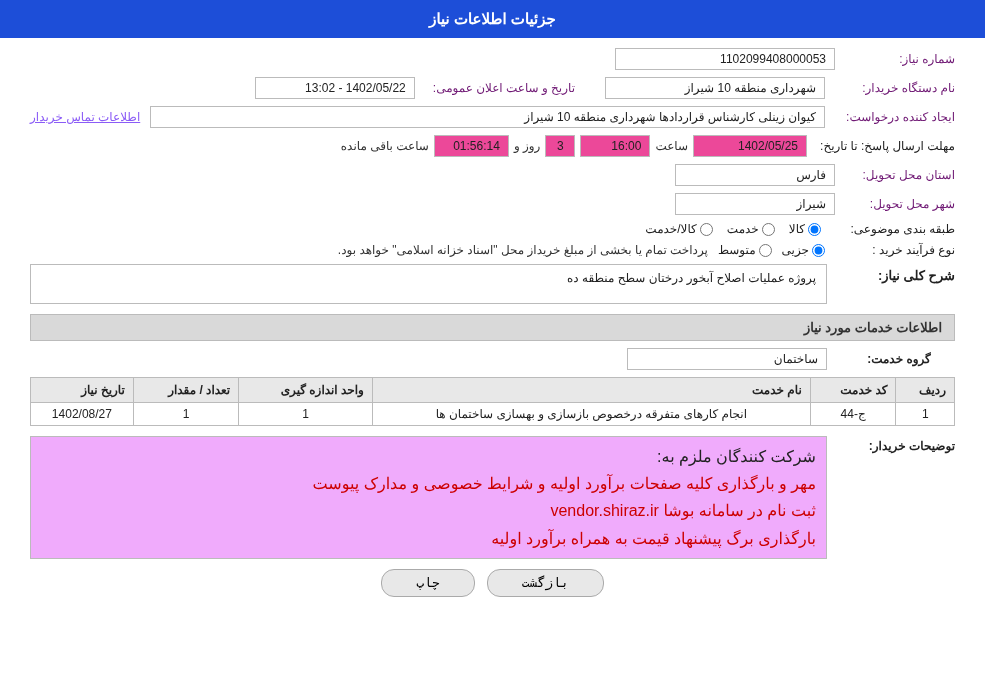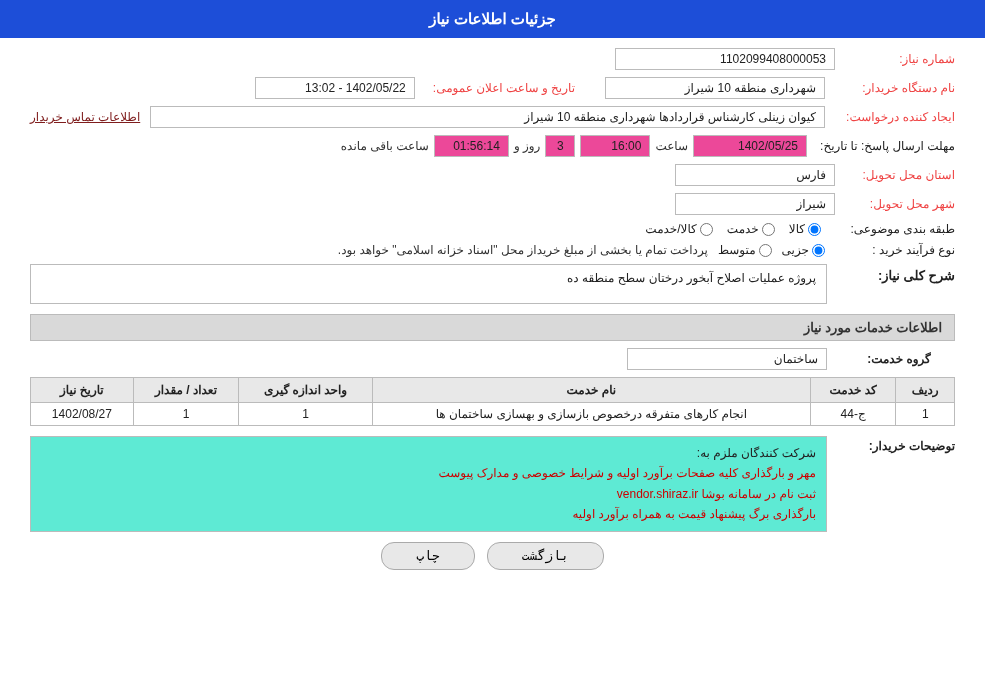--- a/index.html
+++ b/index.html
@@ -28,39 +28,39 @@
     .content {
       padding: 10px 30px;
     }
     .form-row {
       display: flex;
       align-items: center;
       margin-bottom: 7px;
       direction: rtl;
     }
     .form-label {
-      color: #ef4444;
+      color: #701a75;
       font-size: 12px;
       min-width: 120px;
       text-align: right;
       padding-left: 8px;
       white-space: nowrap;
     }
     .form-value {
       border: 1px solid #bbb;
       background: #fff;
       padding: 3px 8px;
       font-size: 12px;
       min-height: 22px;
       direction: rtl;
     }
     .input-wide { width: 220px; }
 
     .link-blue {
-      color: #7f1d1d;
+      color: #8b5cf6;
       text-decoration: underline;
       cursor: pointer;
       font-size: 12px;
     }
 
     .deadline-row {
       display: flex;
       align-items: center;
       margin-bottom: 7px;
       direction: rtl;
@@ -163,21 +163,21 @@
     table.items-table {
       width: 100%;
       border-collapse: collapse;
       margin-bottom: 10px;
       font-size: 12px;
     }
     table.items-table th {
       background: #e8e8e8;
       border: 1px solid #bbb;
       padding: 5px 8px;
-      text-align: center;
+      text-align: right;
       font-weight: bold;
     }
     table.items-table td {
       border: 1px solid #bbb;
       padding: 4px 8px;
       text-align: center;
     }
 
     .buyer-notes {
       display: flex;
@@ -190,23 +190,23 @@
       min-width: 120px;
       text-align: right;
       padding-left: 8px;
       font-size: 12px;
       font-weight: bold;
       padding-top: 3px;
     }
     .buyer-notes-content {
       flex: 1;
       border: 1px solid #bbb;
-      background: #5eead4;
+      background: #f0abfc;
       padding: 6px 10px;
-      font-size: 12px;
+      font-size: 16px;
       min-height: 70px;
       direction: rtl;
       text-align: right;
       line-height: 1.7;
     }
 
     .buttons-row {
       display: flex;
       justify-content: center;
       gap: 12px;

